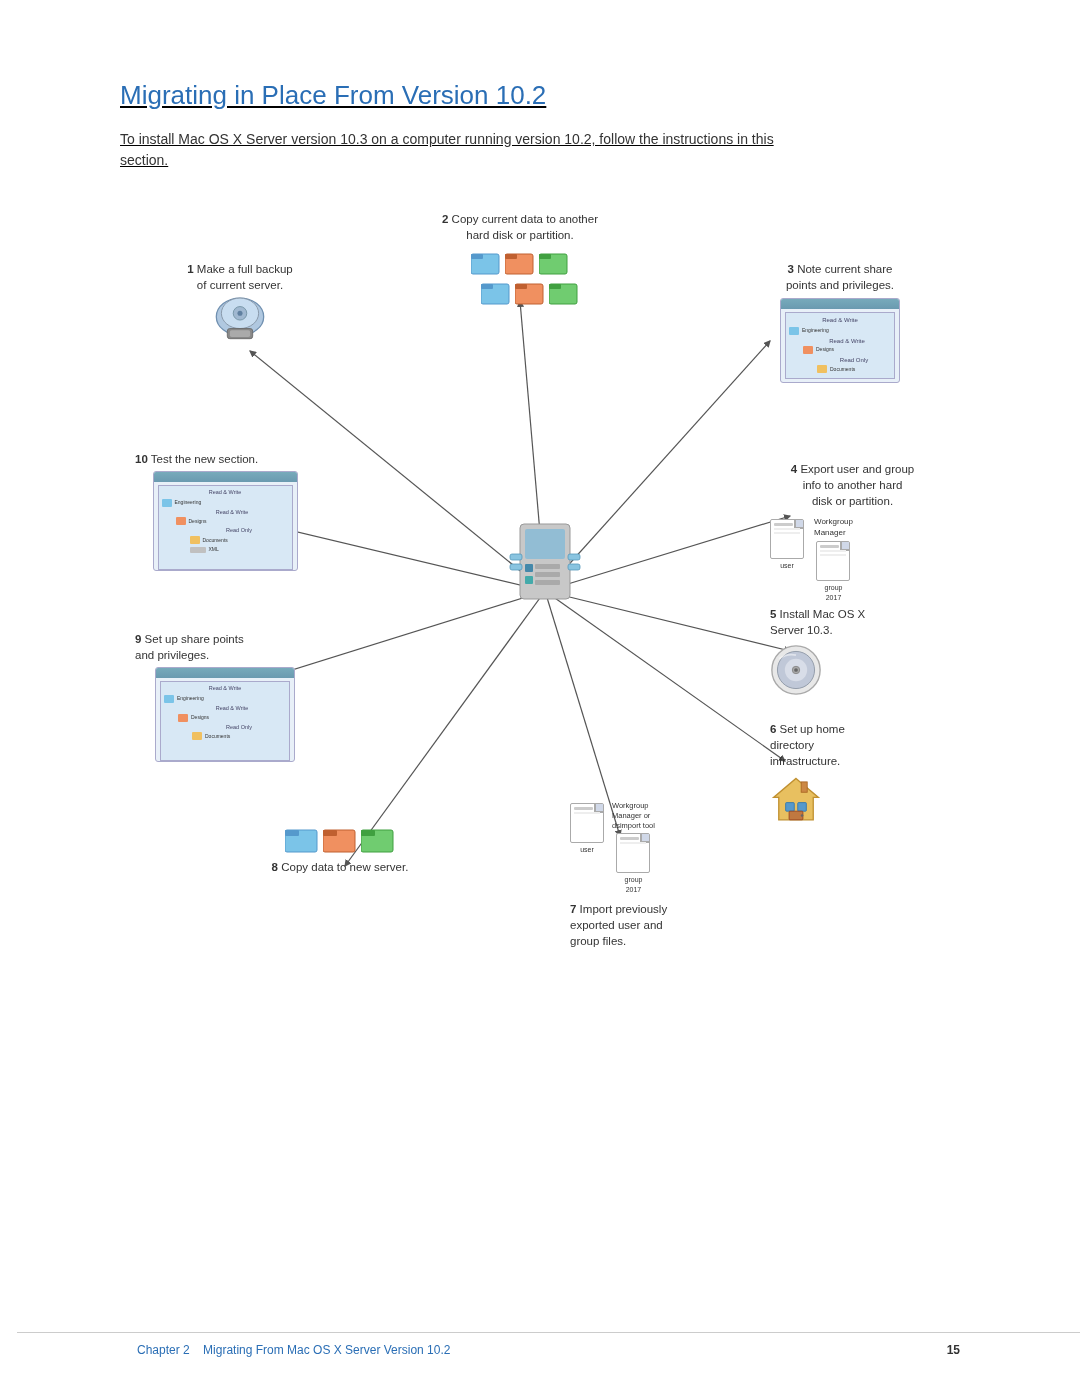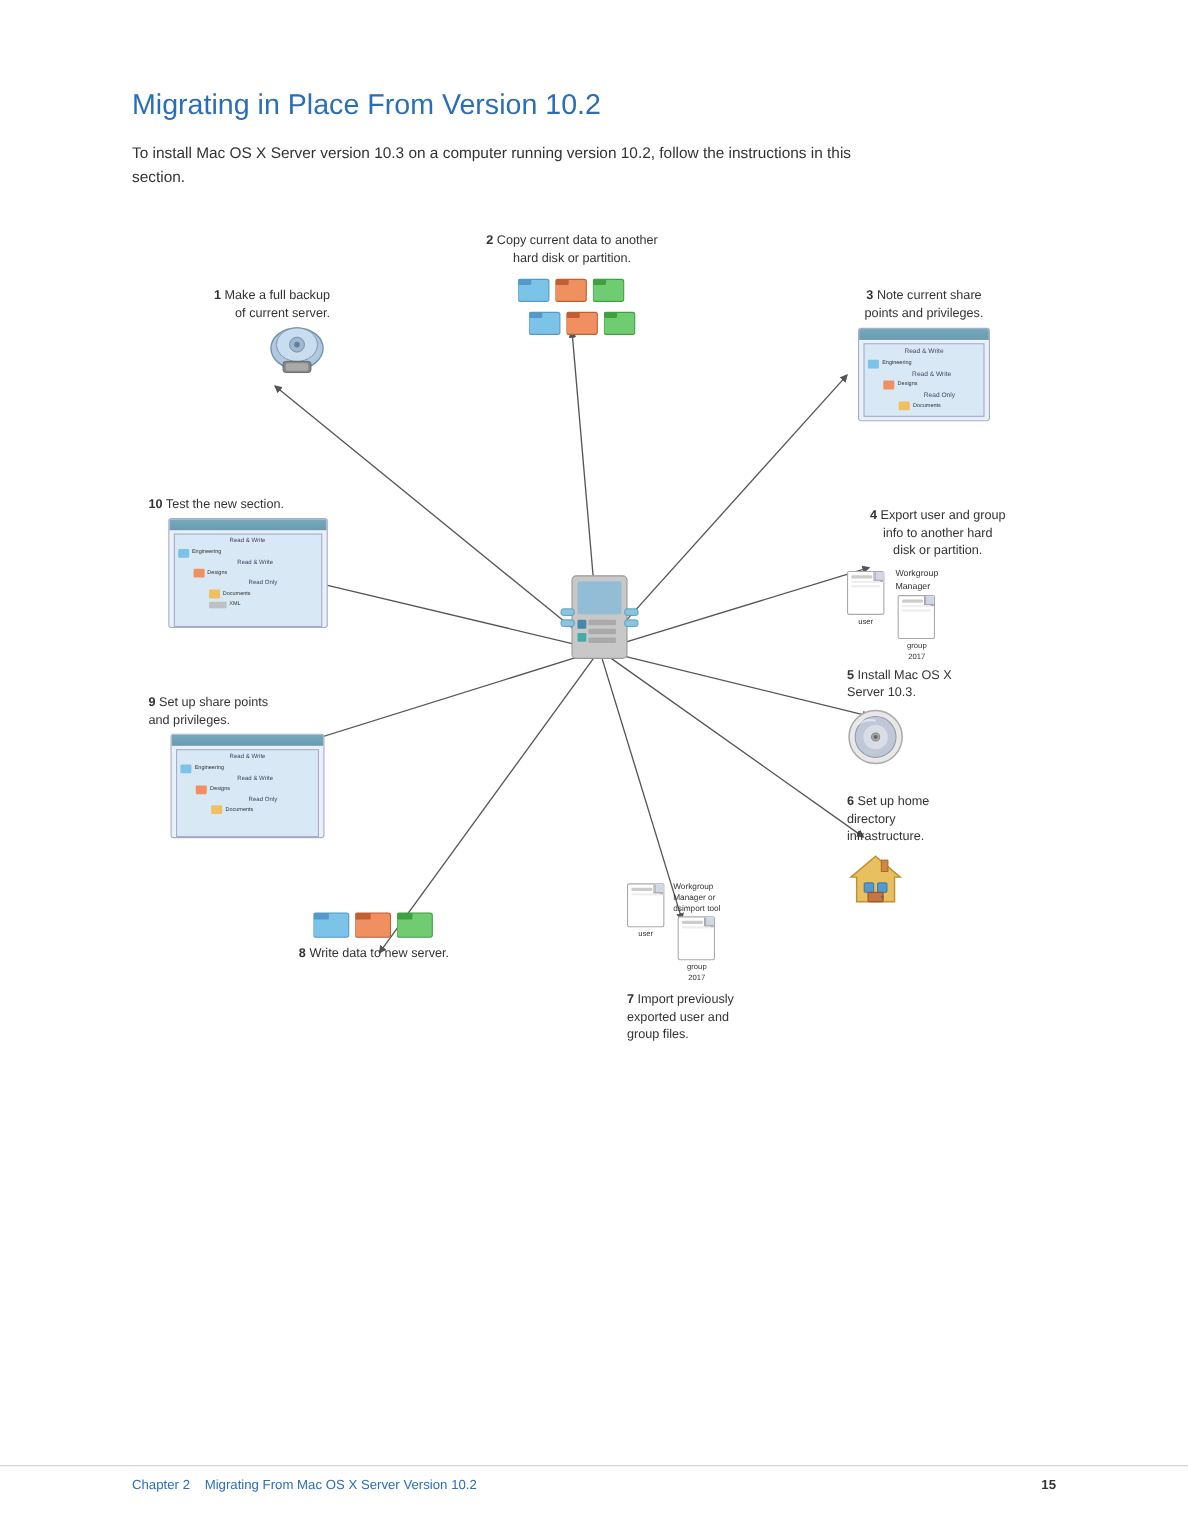--- a/index.html
+++ b/index.html
@@ -14,20 +14,21 @@
 
     .page-container {
       width: 1080px;
       min-height: 1397px;
       background: #fff;
       position: relative;
     }
 
     .content-area {
       padding: 80px 120px 80px 120px;
+      text-decoration: underline;
     }
 
     .page-title {
       font-size: 26px;
       font-weight: 400;
       color: #2a6eb5;
       margin-bottom: 18px;
     }
 
     .intro-text {
@@ -119,21 +120,21 @@
 
     .thumb-label {
       font-size: 5px;
       color: #333;
     }
 
     
     .page-footer {
       position: absolute;
       bottom: 40px;
-      left: 0; right: 0;
+      left: 17px; right: 0;
       display: flex;
       justify-content: space-between;
       align-items: center;
       padding: 0 120px;
       font-size: 12px;
       color: #333;
       border-top: 1px solid #ccc;
       padding-top: 10px;
       gap: 18px;
     }
@@ -248,21 +249,21 @@
           <rect x="40" y="58" width="25" height="5" rx="1" fill="#aaa"></rect>
           <rect x="40" y="66" width="25" height="5" rx="1" fill="#aaa"></rect>
 
           <rect x="15" y="40" width="12" height="6" rx="2" fill="#89c4e0" stroke="#5599bb" stroke-width="0.8"></rect>
           <rect x="73" y="40" width="12" height="6" rx="2" fill="#89c4e0" stroke="#5599bb" stroke-width="0.8"></rect>
           <rect x="15" y="50" width="12" height="6" rx="2" fill="#89c4e0" stroke="#5599bb" stroke-width="0.8"></rect>
           <rect x="73" y="50" width="12" height="6" rx="2" fill="#89c4e0" stroke="#5599bb" stroke-width="0.8"></rect>
         </svg>
       </div>
 
-      <div class="step-item" style="left:50px; top:60px; width:120px;text-align:right;">
+      <div class="step-item" style="left:50px; top:60px; width:120px;">
         <span class="step-num">1</span>
         <span> Make a full backup<br>of current server.</span>
         
         <svg class="backup-icon" viewBox="0 0 70 65">
 
           <ellipse cx="35" cy="28" rx="28" ry="22" fill="#b0c8e0" stroke="#7090b0" stroke-width="1.5"></ellipse>
           <ellipse cx="35" cy="24" rx="22" ry="18" fill="#c8ddf0" stroke="#8090a0" stroke-width="1"></ellipse>
           <circle cx="35" cy="24" r="8" fill="#a0b8d0" stroke="#7090a0" stroke-width="1"></circle>
           <circle cx="35" cy="24" r="3" fill="#6080a0"></circle>
           <rect x="20" y="42" width="30" height="12" rx="3" fill="#888" stroke="#666" stroke-width="1"></rect>
@@ -417,21 +418,21 @@
           </svg>
           <svg width="34" height="30" viewBox="0 0 34 30">
             <rect x="0" y="5" width="32" height="22" rx="2" fill="#f09060" stroke="#c06030" stroke-width="1"></rect>
             <rect x="0" y="5" width="14" height="6" rx="1" fill="#c06030"></rect>
           </svg>
           <svg width="34" height="30" viewBox="0 0 34 30">
             <rect x="0" y="5" width="32" height="22" rx="2" fill="#70cc70" stroke="#40a040" stroke-width="1"></rect>
             <rect x="0" y="5" width="14" height="6" rx="1" fill="#40a040"></rect>
           </svg>
         </div>
-        <div style="margin-top:4px;"><span class="step-num">8</span><span> Write data to new server.</span></div>
+        <div style="margin-top:4px;"><span class="step-num">8</span><span> Copy data to new server.</span></div>
       </div>
 
       <div class="step-item" style="left:0px; top:430px; width:190px;">
         <div style="text-align:left; padding-left:5px; margin-bottom:4px;">
           <span class="step-num">9</span><span> Set up share points<br>and privileges.</span>
         </div>
         <div class="screenshot-thumb" style="width:140px; height:95px;">
           <div class="thumb-title"></div>
           <div class="thumb-body">
             <div style="background:#d8e8f5; border:1px solid #aac; padding:3px; font-size:5.5px; color:#333; height:80px; overflow:hidden;">

